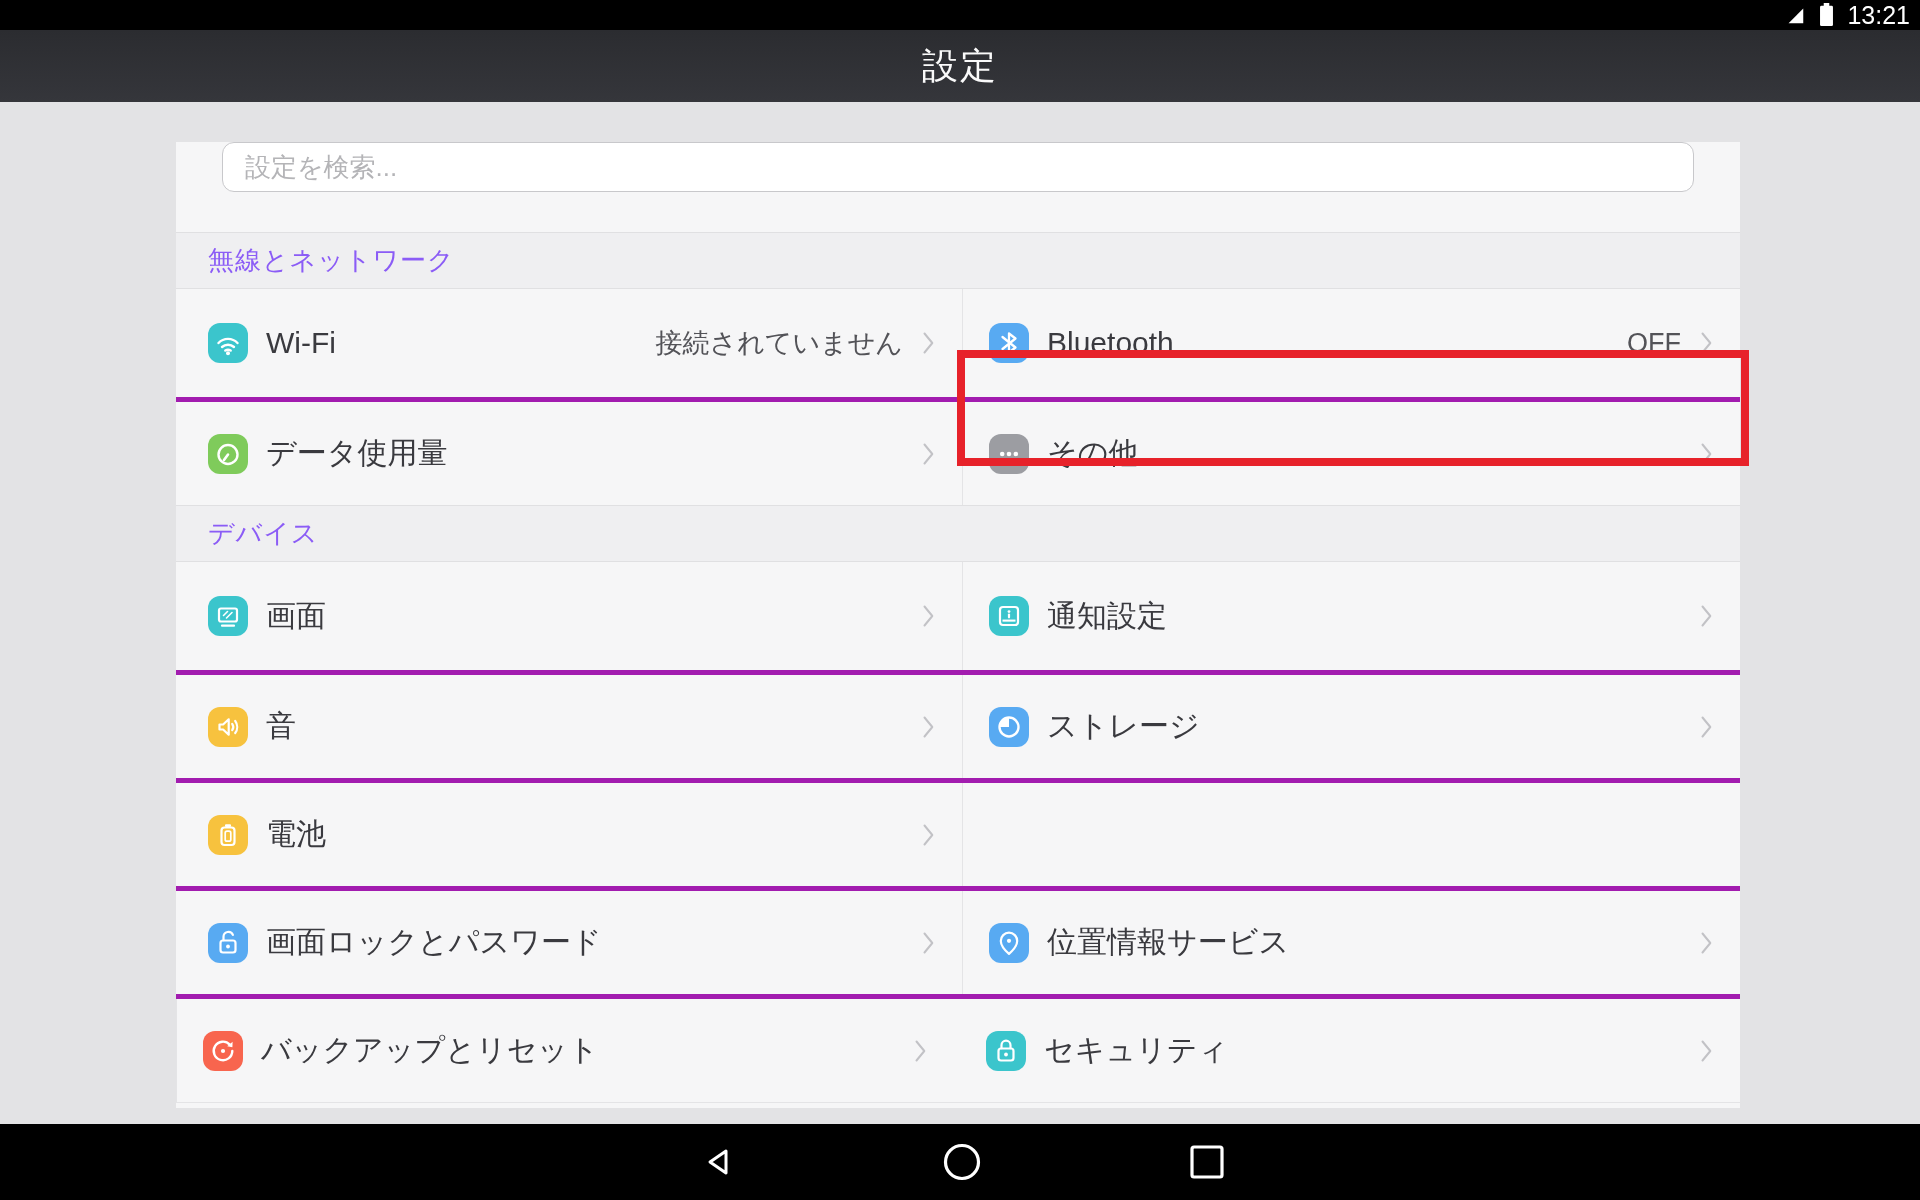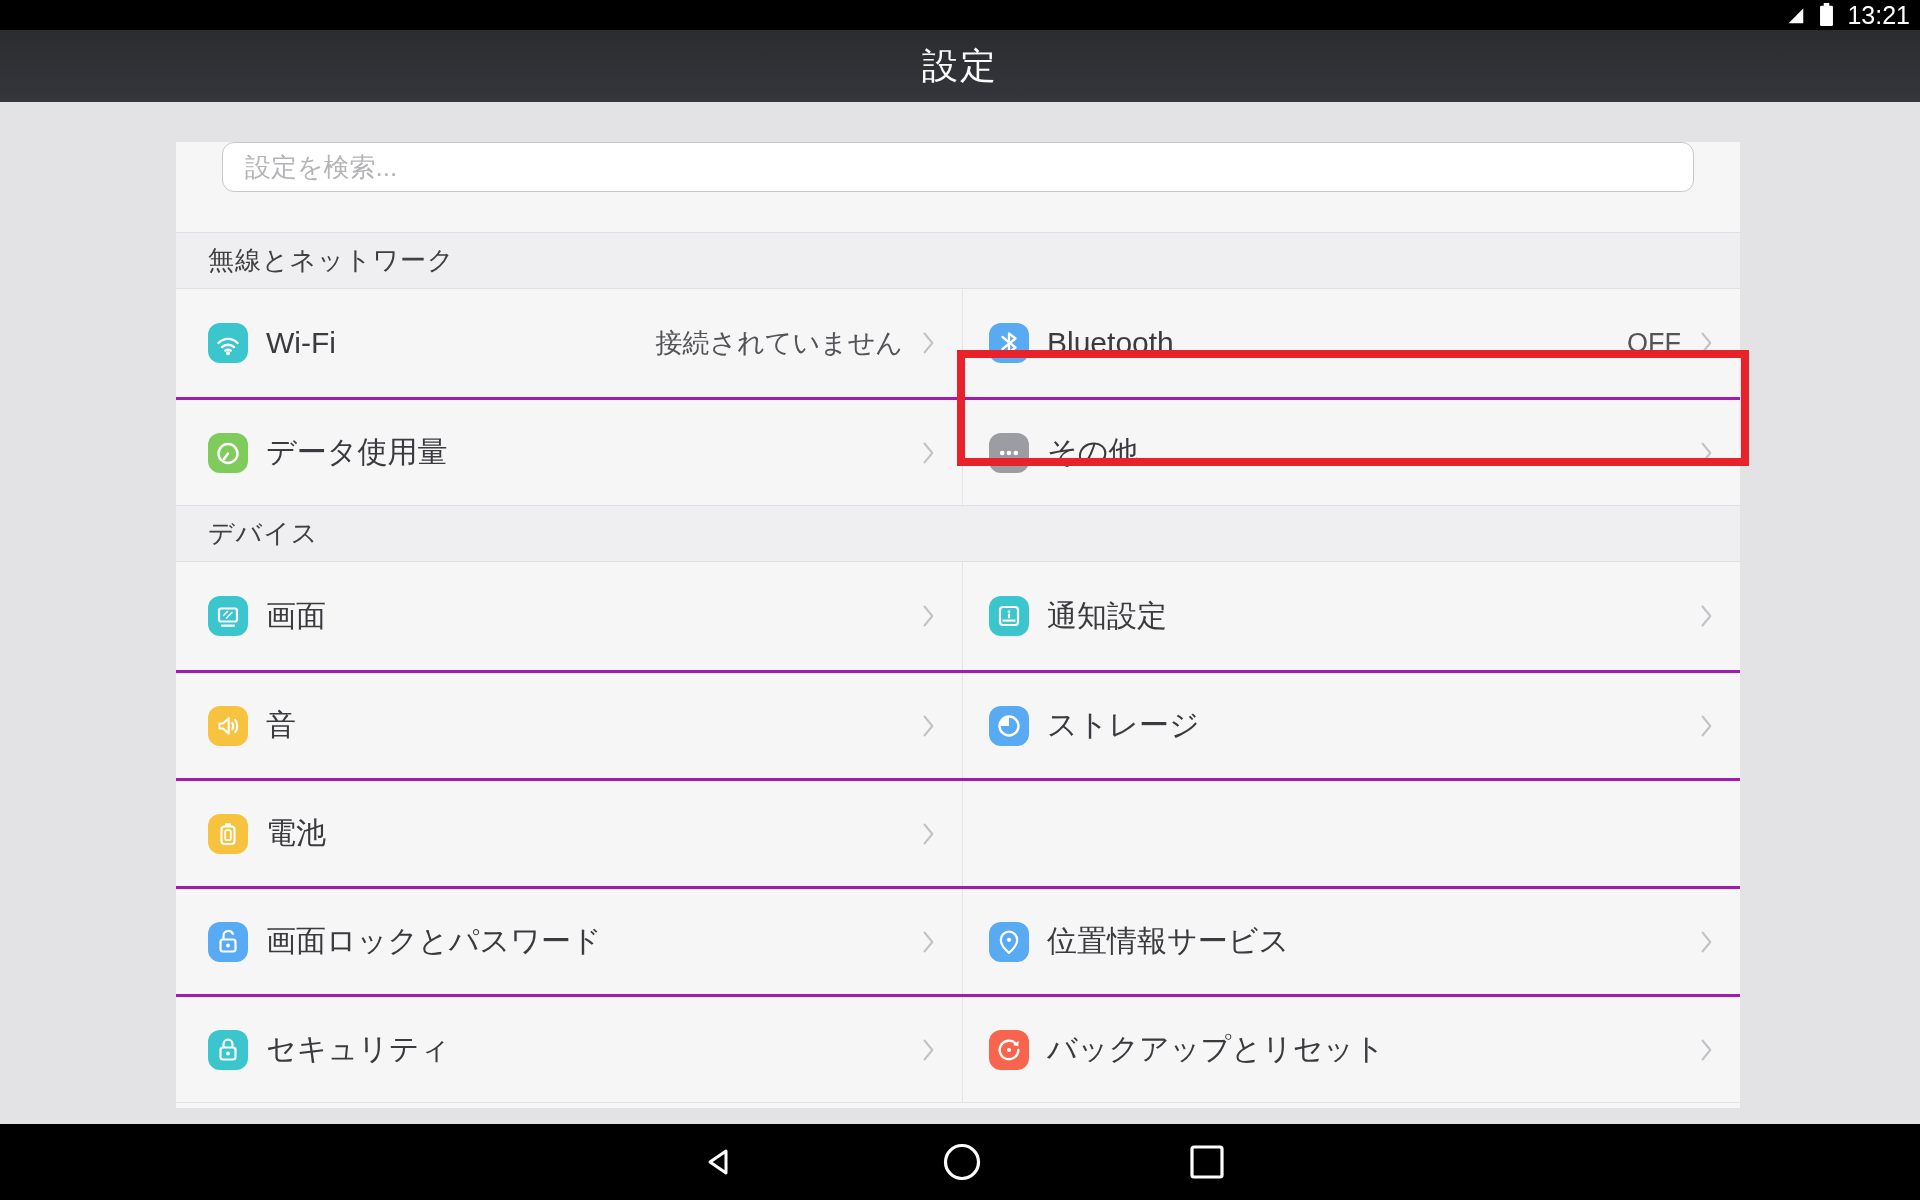--- a/index.html
+++ b/index.html
@@ -30,24 +30,24 @@
     display:block;margin:20px 46px 0 46px;width:1472px;height:50px;
     box-sizing:border-box;border:1px solid #c8c8cb;border-radius:12px;
     background:#fff;padding:0 22px;font-size:26px;color:#444;outline:none;
     font-family:inherit;
   }
   .search-input::placeholder{color:#b4b4b7;}
   .sec-header{
     height:57px;background:#efeff1;box-sizing:border-box;
     border-top:1px solid #e0e0e2;border-bottom:1px solid #e0e0e2;
     display:flex;align-items:center;padding-left:32px;
-    color:#404040;font-size:26px;letter-spacing:1px;
+    color:#8b5cf6;font-size:26px;letter-spacing:1px;
   }
   .row{display:flex;height:108px;background:#f6f6f7;box-sizing:border-box;}
-  .row + .row{border-top:3px solid #a21caf;justify-content:flex-end;}
+  .row + .row{border-top:5px solid #a21caf;justify-content:flex-end;}
   .cell{
     width:786px;display:flex;align-items:center;
     padding-left:32px;padding-right:28px;box-sizing:border-box;cursor:pointer;
   }
   .cell.right{width:778px;border-left:1px solid #e4e4e6;padding-left:26px;}
   .cell .app-icon{width:40px;height:40px;margin-right:18px;flex:none;display:flex;}
   .cell .label{font-size:30px;color:#3a3a3f;white-space:nowrap;}
   .cell .spacer{flex:1;}
   .cell .value{font-size:27px;color:#535358;margin-right:20px;white-space:nowrap;}
   .cell .chev{flex:none;display:flex;}
@@ -293,47 +293,47 @@
             <span class="label">位置情報サービス</span>
             <span class="spacer"></span>
             <span class="chev">
               <svg width="11" height="22" viewBox="0 0 11 22">
                 <path d="M1.5 1.5 L9.3 11 L1.5 20.5" fill="none" stroke="#c2c2c6" stroke-width="2" stroke-linecap="round" stroke-linejoin="round"></path>
               </svg>
             </span>
           </div>
         </div>
         <div class="row">
+          <div class="cell right">
+            <span class="app-icon">
+              <svg width="40" height="40" viewBox="0 0 40 40">
+                <rect width="40" height="40" rx="12" fill="#F8654E"></rect>
+                <path d="M26.8 13.6 a9.3 9.3 0 1 0 2.5 6.4" fill="none" stroke="#fff" stroke-width="2.4" stroke-linecap="round"></path>
+                <path d="M29.6 10.8 L29.4 16.2 L24.2 15.2 Z" fill="#fff"></path>
+                <circle cx="20" cy="20" r="2.1" fill="#fff"></circle>
+              </svg>
+            </span>
+            <span class="label">バックアップとリセット</span>
+            <span class="spacer"></span>
+            <span class="chev">
+              <svg width="11" height="22" viewBox="0 0 11 22">
+                <path d="M1.5 1.5 L9.3 11 L1.5 20.5" fill="none" stroke="#c2c2c6" stroke-width="2" stroke-linecap="round" stroke-linejoin="round"></path>
+              </svg>
+            </span>
+          </div>
           <div class="cell">
             <span class="app-icon">
               <svg width="40" height="40" viewBox="0 0 40 40">
                 <rect width="40" height="40" rx="12" fill="#3BC5CC"></rect>
                 <rect x="12.5" y="17.5" width="15" height="12" rx="2.5" fill="none" stroke="#fff" stroke-width="2.2"></rect>
                 <path d="M15.5 17.2 v-3 a4.5 4.5 0 0 1 9 0 v3" fill="none" stroke="#fff" stroke-width="2.2" stroke-linecap="round"></path>
                 <circle cx="20" cy="23.5" r="1.9" fill="#fff"></circle>
               </svg>
             </span>
             <span class="label">セキュリティ</span>
-            <span class="spacer"></span>
-            <span class="chev">
-              <svg width="11" height="22" viewBox="0 0 11 22">
-                <path d="M1.5 1.5 L9.3 11 L1.5 20.5" fill="none" stroke="#c2c2c6" stroke-width="2" stroke-linecap="round" stroke-linejoin="round"></path>
-              </svg>
-            </span>
-          </div>
-          <div class="cell right">
-            <span class="app-icon">
-              <svg width="40" height="40" viewBox="0 0 40 40">
-                <rect width="40" height="40" rx="12" fill="#F8654E"></rect>
-                <path d="M26.8 13.6 a9.3 9.3 0 1 0 2.5 6.4" fill="none" stroke="#fff" stroke-width="2.4" stroke-linecap="round"></path>
-                <path d="M29.6 10.8 L29.4 16.2 L24.2 15.2 Z" fill="#fff"></path>
-                <circle cx="20" cy="20" r="2.1" fill="#fff"></circle>
-              </svg>
-            </span>
-            <span class="label">バックアップとリセット</span>
             <span class="spacer"></span>
             <span class="chev">
               <svg width="11" height="22" viewBox="0 0 11 22">
                 <path d="M1.5 1.5 L9.3 11 L1.5 20.5" fill="none" stroke="#c2c2c6" stroke-width="2" stroke-linecap="round" stroke-linejoin="round"></path>
               </svg>
             </span>
           </div>
         </div>
       </div>
     <div class="sliver"></div>

